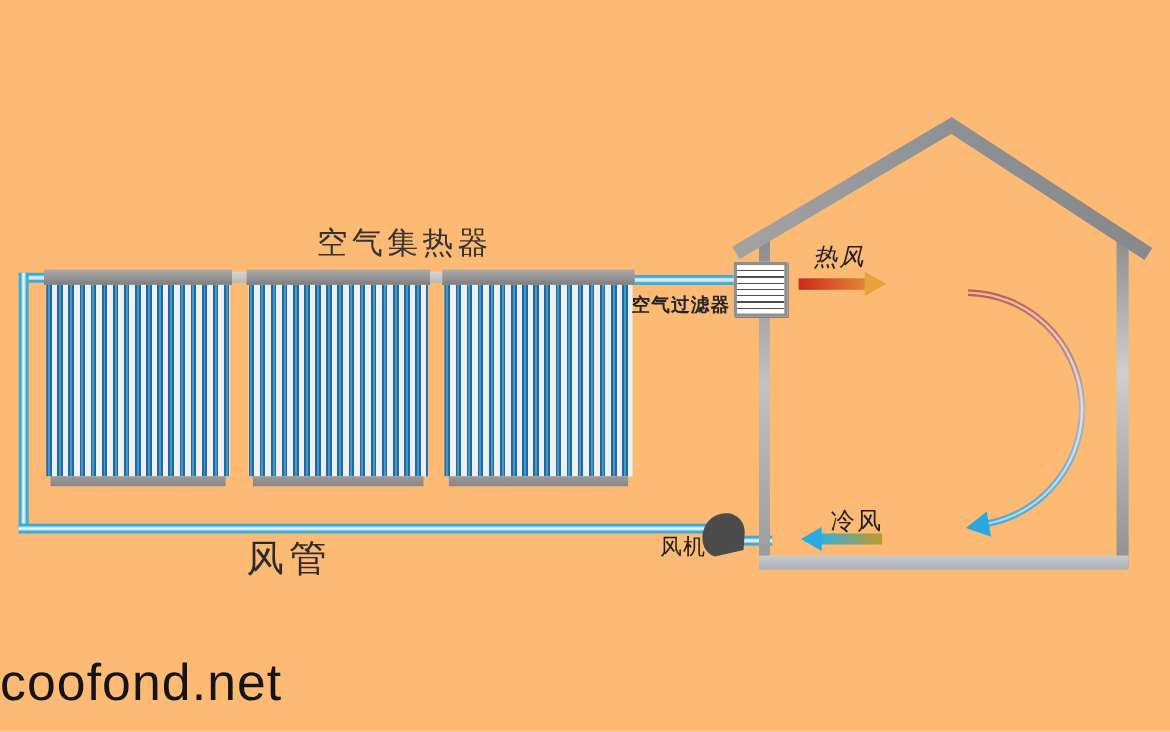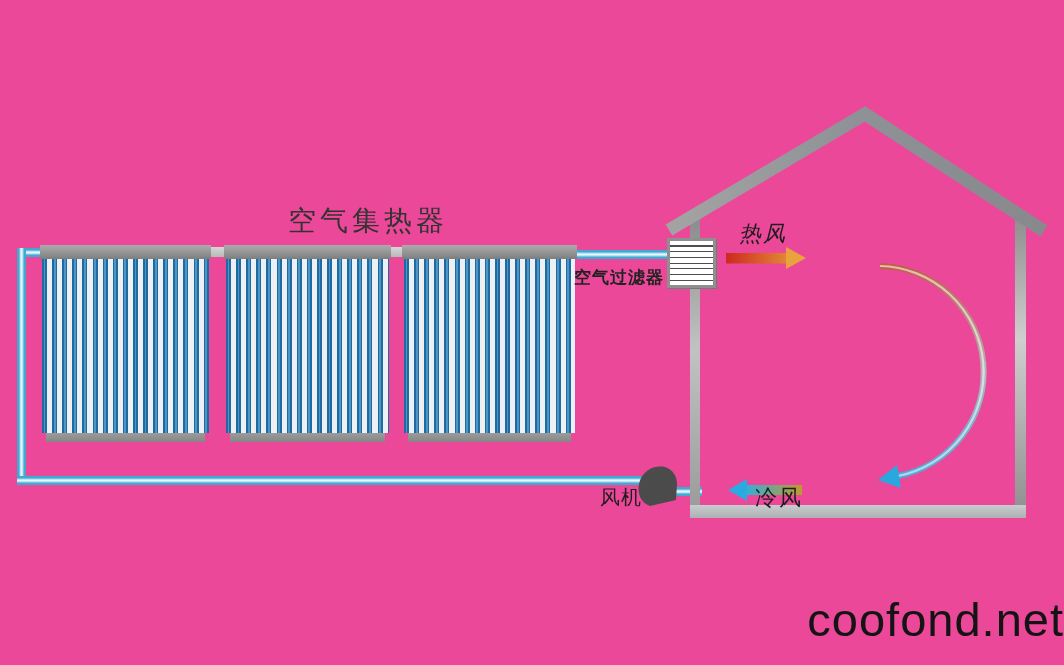--- a/index.html
+++ b/index.html
@@ -1,29 +1,29 @@
 <!DOCTYPE html>
 <html><head>
 <meta charset="utf-8">
 <style>
   html,body{margin:0;padding:0;}
   body{font-family:"DejaVu Sans","Liberation Sans",sans-serif;}
-  #stage{position:relative;width:1064px;height:665px;background:#ec4899;overflow:hidden;}
+  #stage{position:relative;width:1064px;height:665px;background:#fdba74;overflow:hidden;}
 
   .abs{position:absolute;}
 
   
   .lbl{color:#2e2e2e;white-space:nowrap;}
   .lbl-collector{left:288px;top:202px;font-size:28px;font-weight:300;letter-spacing:4px;color:#333;}
   .lbl-filter{left:574px;top:266px;font-size:17px;letter-spacing:1px;color:#222;font-weight:bold;}
   .lbl-hot{left:739px;top:219px;font-size:22px;letter-spacing:2px;color:#1d1d1d;font-style:italic;}
-  .lbl-cold{left:755px;top:459px;font-size:22px;letter-spacing:2px;color:#1d1d1d;margin-top:24px;}
+  .lbl-cold{left:755px;top:459px;font-size:22px;letter-spacing:2px;color:#1d1d1d;}
   .lbl-fan{left:600px;top:484px;font-size:20px;letter-spacing:1px;color:#1d1d1d;}
   .lbl-duct{left:224px;top:485px;font-size:34px;font-weight:300;letter-spacing:5px;color:#2b2b2b;}
-  .watermark{left:0;top:592px;width:1064px;text-align:right;font-size:47px;color:#141414;
+  .watermark{left:0;top:592px;width:1064px;text-align:left;font-size:47px;color:#141414;
              font-family:"Liberation Sans","DejaVu Sans",sans-serif;letter-spacing:1px;}
 
   
   .pipe-h{height:9px;background:linear-gradient(to bottom,
           #3fa9d2 0px,#3fa9d2 2px,#a7dbee 3px,#e7f6fb 4.5px,#a7dbee 6px,#3fa9d2 7px,#3fa9d2 9px);}
   .pipe-v{width:9px;background:linear-gradient(to right,
           #3fa9d2 0px,#3fa9d2 2px,#a7dbee 3px,#e7f6fb 4.5px,#a7dbee 6px,#3fa9d2 7px,#3fa9d2 9px);}
 
   
   .panel{position:absolute;top:245px;height:197px;}
@@ -136,15 +136,16 @@
     </g>
 
     <path d="M 676 500 L 650 506 C 641 503 637 494 639 484 C 642 471 653 465 665 467 C 673 470 677 476 677 484 Z" fill="#4b4b4b"></path>
   </svg>
 
   <div class="abs lbl lbl-collector">空气集热器</div>
   <div class="abs lbl lbl-filter">空气过滤器</div>
   <div class="abs lbl lbl-hot">热风</div>
   <div class="abs lbl lbl-cold">冷风</div>
   <div class="abs lbl lbl-fan">风机</div>
+  <div class="abs lbl lbl-duct">风管</div>
   <div class="abs lbl watermark">coofond.net</div>
 
 </div>
 
 </body></html>

